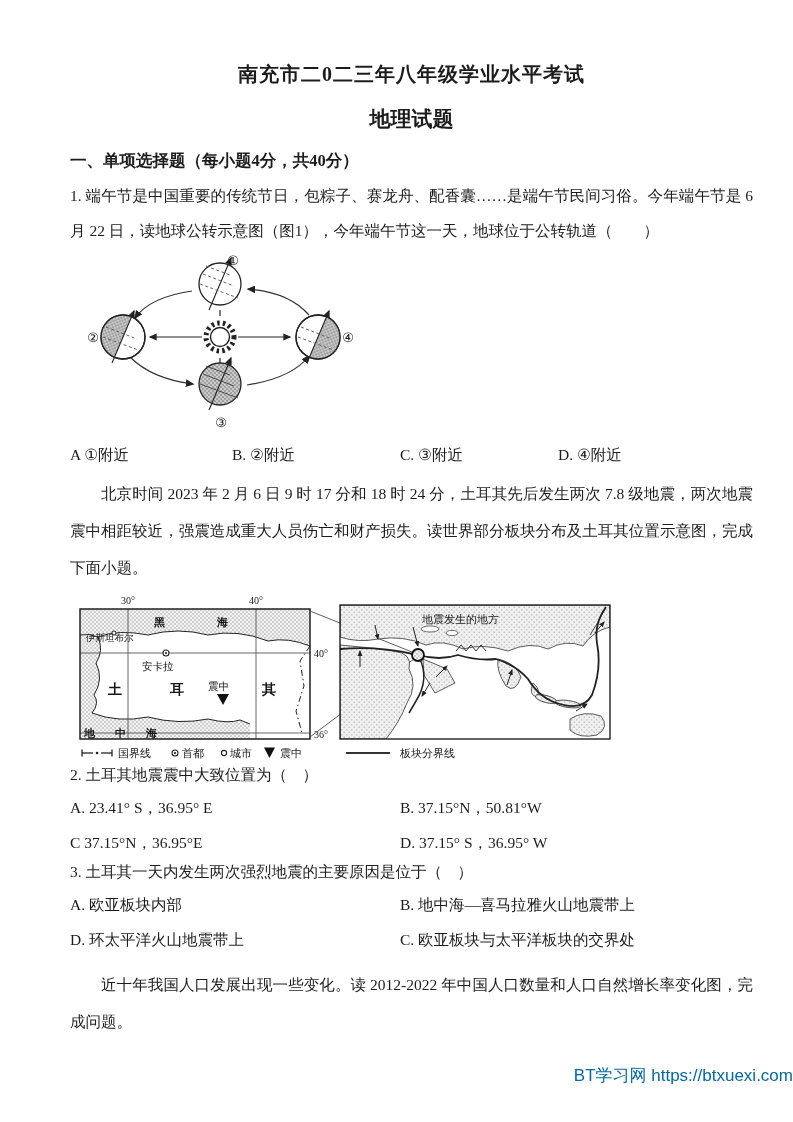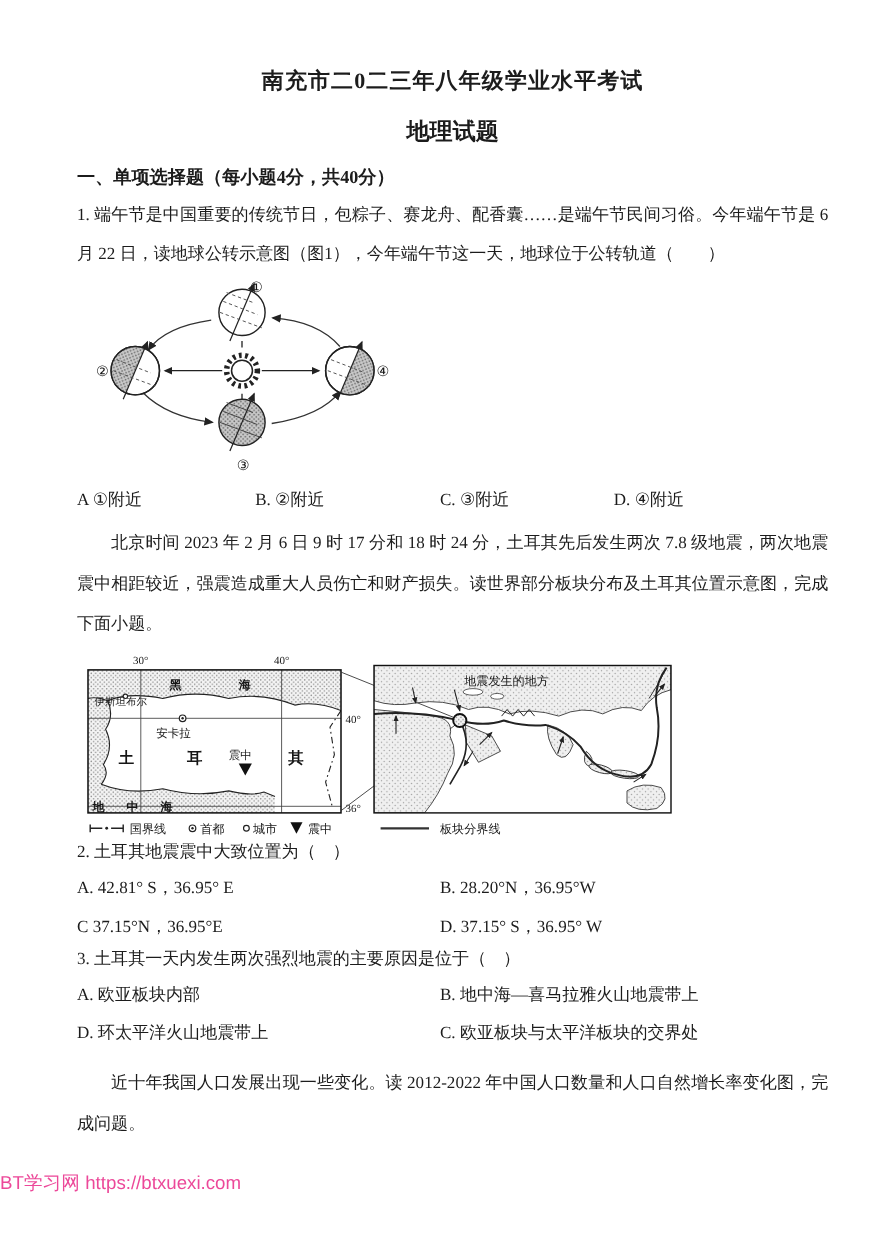--- a/index.html
+++ b/index.html
@@ -37,21 +37,21 @@
     text-indent:2em;margin:9px 0 0 0;
   }
   .fig2-wrap{margin:5px 0 0 8px;width:540px;height:172px;}
   .stem{font-size:15.5px;line-height:24px;margin-top:0;}
   .opts2{
     display:grid;grid-template-columns:330px 1fr;
     font-size:15.5px;line-height:35px;margin-top:3px;
   }
   .footer{
     position:absolute;left:0;top:1064px;width:100%;
-    text-align:left;color:#ec4899;font-size:17px;
+    text-align:right;color:#0369a1;font-size:17px;
     font-family:"Liberation Sans","DejaVu Sans",sans-serif;
   }
   svg text{
     font-family:"Liberation Serif","DejaVu Serif",serif;
     fill:#161616;
   }
   svg .bold{font-weight:bold;}
 </style>
 </head>
 <body>
@@ -280,22 +280,22 @@
         <g>
           <line x1="268" y1="162" x2="312" y2="162" stroke="#333" stroke-width="2"></line>
           <text x="322" y="166" font-size="11">板块分界线</text>
         </g>
       </g>
     </svg>
   </div>
 
   <div class="stem">2. 土耳其地震震中大致位置为（　）</div>
   <div class="opts2">
-    <span>A. 42.81° S，36.95° E</span>
-    <span>B. 28.20°N，36.95°W</span>
+    <span>A. 23.41° S，36.95° E</span>
+    <span>B. 37.15°N，50.81°W</span>
     <span>C  37.15°N，36.95°E</span>
     <span>D. 37.15° S，36.95° W</span>
   </div>
 
   <div class="stem">3. 土耳其一天内发生两次强烈地震的主要原因是位于（　）</div>
   <div class="opts2">
     <span>A. 欧亚板块内部</span>
     <span>B. 地中海—喜马拉雅火山地震带上</span>
     <span>D. 环太平洋火山地震带上</span>
     <span>C. 欧亚板块与太平洋板块的交界处</span>

